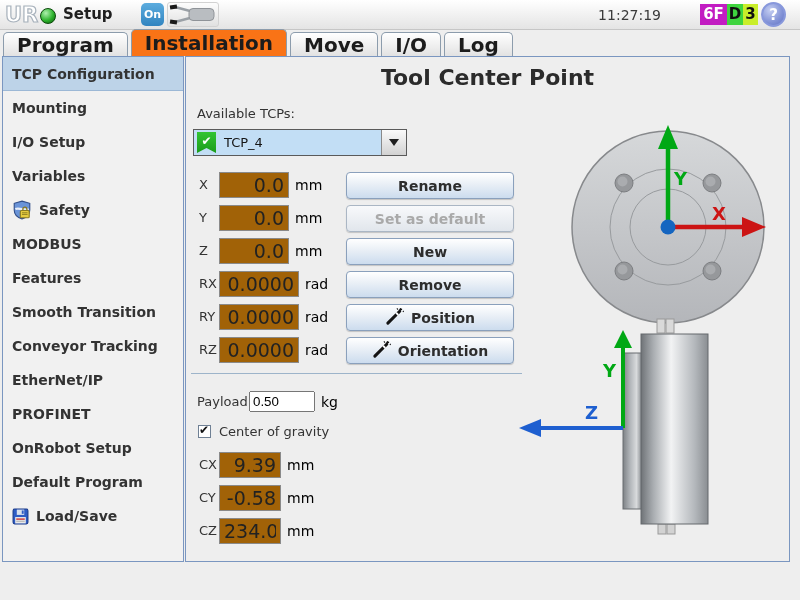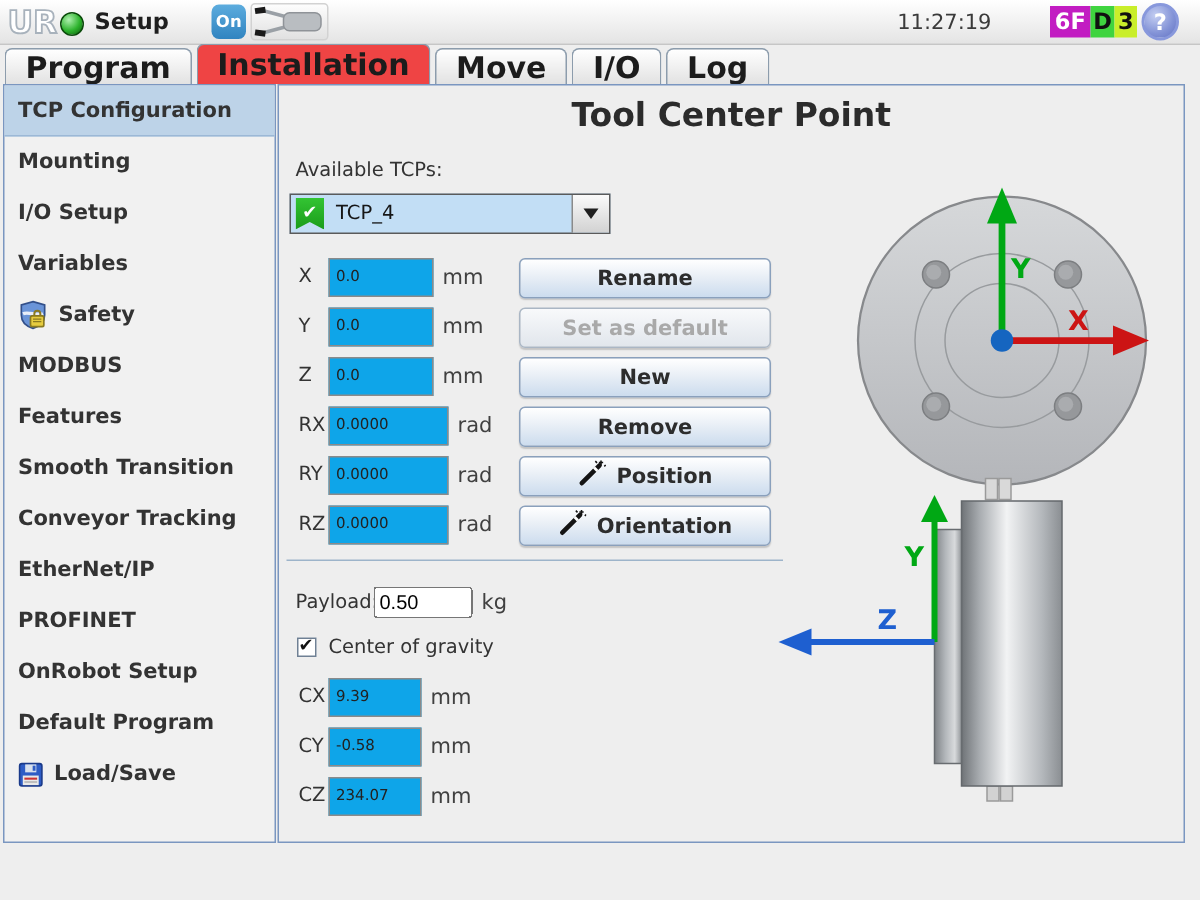--- a/index.html
+++ b/index.html
@@ -27,21 +27,21 @@
           background:radial-gradient(circle at 35% 30%,#c4cef2,#8292d6 60%,#6272c2);
           border:2px solid #8898dc;box-sizing:border-box;color:#fff;font-weight:bold;font-size:15px;
           display:flex;align-items:center;justify-content:center;}
 
   
   .tabstrip{position:absolute;left:0;top:29px;width:800px;height:27px;display:flex;
           align-items:flex-end;padding-left:3px;gap:3px;box-sizing:border-box;}
   .tab{height:23px;padding:0 13px;border:1px solid #8c9cac;border-bottom:none;
           border-radius:5px 5px 0 0;background:linear-gradient(#ffffff,#e2e2e2);
           font-weight:bold;font-size:20px;color:#1c1c1c;display:flex;align-items:center;}
-  .tab.active{background:#ef4444;height:26px;}
+  .tab.active{background:#f97316;height:26px;}
 
   
   .sidebar{position:absolute;left:2px;top:56px;width:182px;height:506px;background:#f1f1f1;
           border:1px solid #7a96c0;box-sizing:border-box;}
   .side-item{height:34px;display:flex;align-items:center;padding-left:9px;gap:7px;
           font-weight:bold;font-size:14px;color:#333;}
   .side-item.selected{background:#bdd3e8;border-bottom:1px solid #9cb8d6;box-sizing:border-box;}
   .side-item .icon{display:flex;align-items:center;}
 
   
@@ -58,24 +58,24 @@
   .dd-value{margin-left:8px;font-size:13px;color:#161616;}
   .dd-arrow-btn{position:absolute;right:0;top:0;width:24px;height:25px;
           background:linear-gradient(#fafafa,#d2d2d2);border-left:1px solid #8a8a8a;
           display:flex;align-items:center;justify-content:center;}
   .dd-arrow{width:0;height:0;border-left:5px solid transparent;border-right:5px solid transparent;
           border-top:7px solid #1f1f1f;}
 
   
   .vrow{position:absolute;left:13px;height:27px;display:flex;align-items:center;}
   .vrow .lbl{width:20px;font-size:13px;color:#333;}
-  .vrow input{height:26px;border:1px solid #8a8a8a;background:#0ea5e9;
-          font-size:10px;color:#222;padding:0 4px;box-sizing:border-box;font-family:inherit;}
+  .vrow input{height:26px;border:1px solid #8a8a8a;background:#a16207;text-align:right;
+          font-size:19px;color:#222;padding:0 4px;box-sizing:border-box;font-family:inherit;}
   .w70{width:70px;} .w80{width:80px;} .w62{width:62px;} .w58{width:58px;}
-  .unit{margin-left:6px;font-size:14px;color:#404040;}
+  .unit{margin-left:6px;font-size:14px;color:#000000;}
 
   .action-btn{position:absolute;left:160px;width:168px;height:27px;border:1px solid #8aa0bc;
           border-radius:4px;background:linear-gradient(#ffffff 0%,#e9eff6 45%,#ccdcee 100%);
           box-shadow:0 1px 1px rgba(0,0,0,0.18);font-weight:bold;font-size:14px;color:#2d2d2d;
           display:flex;align-items:center;justify-content:center;gap:7px;box-sizing:border-box;}
   .action-btn.disabled{color:#a9a9a9;background:linear-gradient(#f8f9fb,#e1e6ec);border-color:#aab6c4;}
 
   .divider{position:absolute;left:5px;top:316px;width:331px;border-top:1px solid #9db4ca;}
 
   .payload-row{position:absolute;left:11px;top:331px;height:27px;display:flex;align-items:center;}

